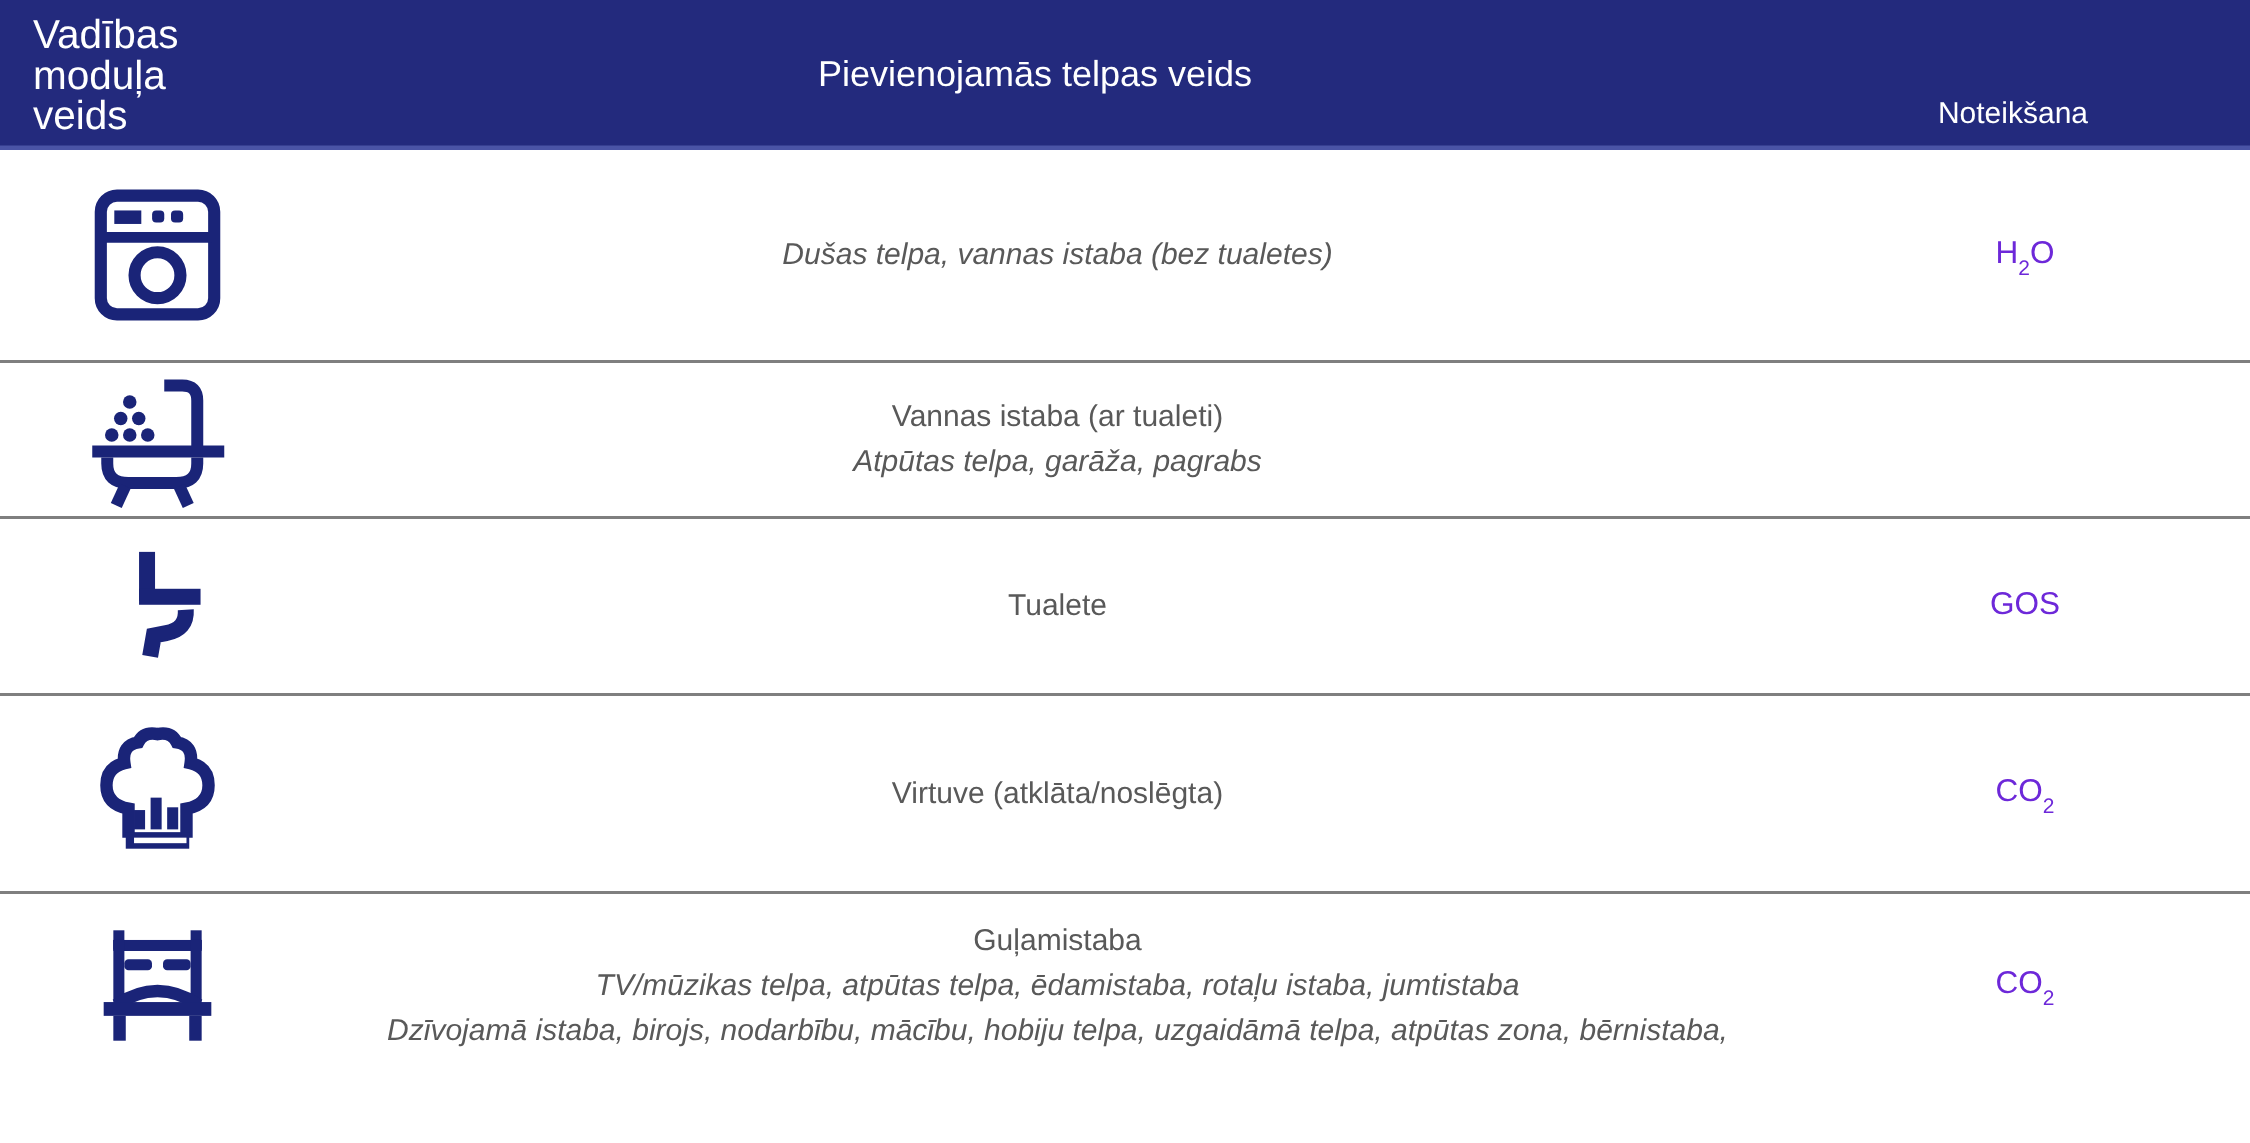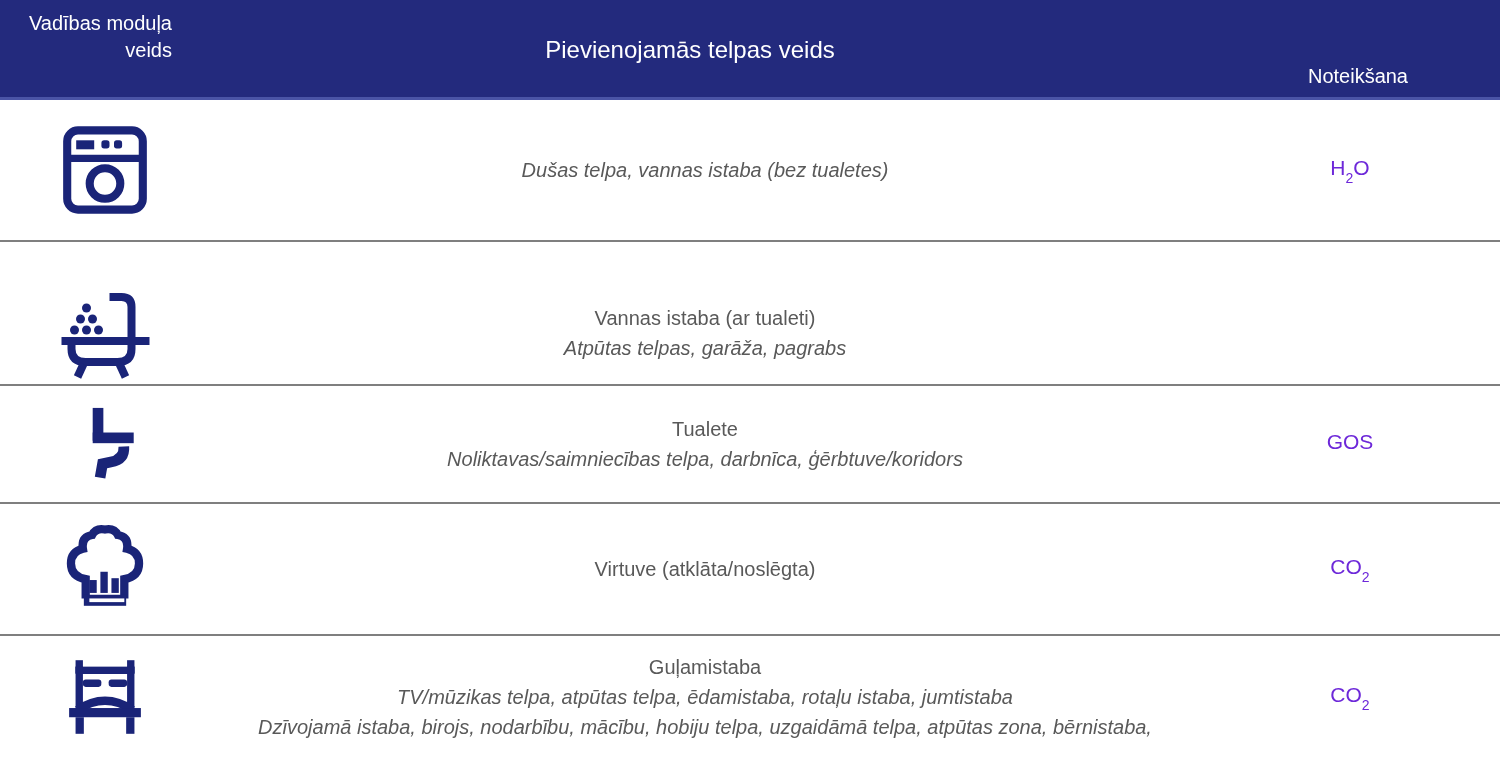--- a/index.html
+++ b/index.html
@@ -4,29 +4,29 @@
 <style>
   * { margin:0; padding:0; box-sizing:border-box; }
   html,body { background:#ffffff; }
   body { font-family:"Liberation Sans", sans-serif; }
   .page { position:relative; width:1500px; height:762px; background:#fff; overflow:hidden; }
 
   
   .hdr { position:relative; width:100%; height:100px; background:#232a7d;
          border-bottom:3px solid #4a54a6; color:#ffffff; }
   .hdr-col1 { position:absolute; left:22px; top:10px; width:150px;
-              text-align:right; font-size:20px; line-height:27px; }
+              text-align:left; font-size:27px; line-height:27px; }
   .hdr-col2 { position:absolute; left:0; top:36px; width:1380px;
               text-align:center; font-size:24px; }
-  .hdr-col3 { position:absolute; right:92px; bottom:9px; font-size:20px; }
+  .hdr-col3 { position:absolute; right:108px; bottom:9px; font-size:20px; }
 
   
   .row { display:grid; grid-template-columns:210px 1fr 300px; align-items:center; }
   .row.sep { border-bottom:2px solid #7f7f7f; }
-  .r1 { height:142px; } .r2 { height:104px;margin-top:40px; } .r3 { height:118px; }
+  .r1 { height:142px; } .r2 { height:104px; } .r3 { height:118px; }
   .r4 { height:132px; } .r5 { height:122px; }
 
   .icon-cell { display:flex; justify-content:center; align-items:center; color:#1a2478; }
   .text-cell { text-align:center; overflow:visible; }
   .title { color:#595959; font-size:20px; line-height:30px; }
   .subtitle { color:#595959; font-size:20px; line-height:30px; font-style:italic; }
   .r5 .subtitle { white-space:nowrap; }
   .formula-cell { text-align:center; color:#6d28d9; font-size:21px; }
   .formula-cell sub { font-size:14px; position:relative; bottom:-0.2em; }
 
@@ -77,37 +77,36 @@
           <circle cx="43" cy="47" r="4.5" fill="currentColor" stroke="none"></circle>
           <rect x="6" y="54" width="88" height="8" fill="currentColor" stroke="none"></rect>
           <path d="M16 62 V66 Q16 79 30 79 H62 Q76 79 76 66 V62" stroke-width="8"></path>
           <path d="M28 81 L22 94" stroke-width="8"></path>
           <path d="M64 81 L70 94" stroke-width="8"></path>
         </svg>
       </span>
     </div>
     <div class="text-cell">
       <div class="title">Vannas istaba (ar tualeti)</div>
-      <div class="subtitle">Atpūtas telpas, garāža, pagrabs</div>
+      <div class="subtitle">Atpūtas telpa, garāža, pagrabs</div>
     </div>
   </div>
 
   <div class="row r3 sep">
     <div class="icon-cell">
       <span>
         <svg width="58" height="82" viewBox="0 0 70 100" fill="none" stroke="currentColor">
           <rect x="20" y="6" width="13" height="40" fill="currentColor" stroke="none"></rect>
           <rect x="20" y="36" width="50" height="13" fill="currentColor" stroke="none"></rect>
           <path d="M58 53 Q59 69 42 72 L32 74 L29 91" stroke-width="13"></path>
         </svg>
       </span>
     </div>
     <div class="text-cell">
       <div class="title">Tualete</div>
-      <div class="subtitle">Noliktavas/saimniecības telpa, darbnīca, ģērbtuve/koridors</div>
     </div>
     <div class="formula-cell">
       <span>GOS</span><sub></sub><span></span>
     </div>
   </div>
 
   <div class="row r4 sep">
     <div class="icon-cell">
       <span>
         <svg width="92" height="92" viewBox="0 0 100 100" fill="none" stroke="currentColor">

